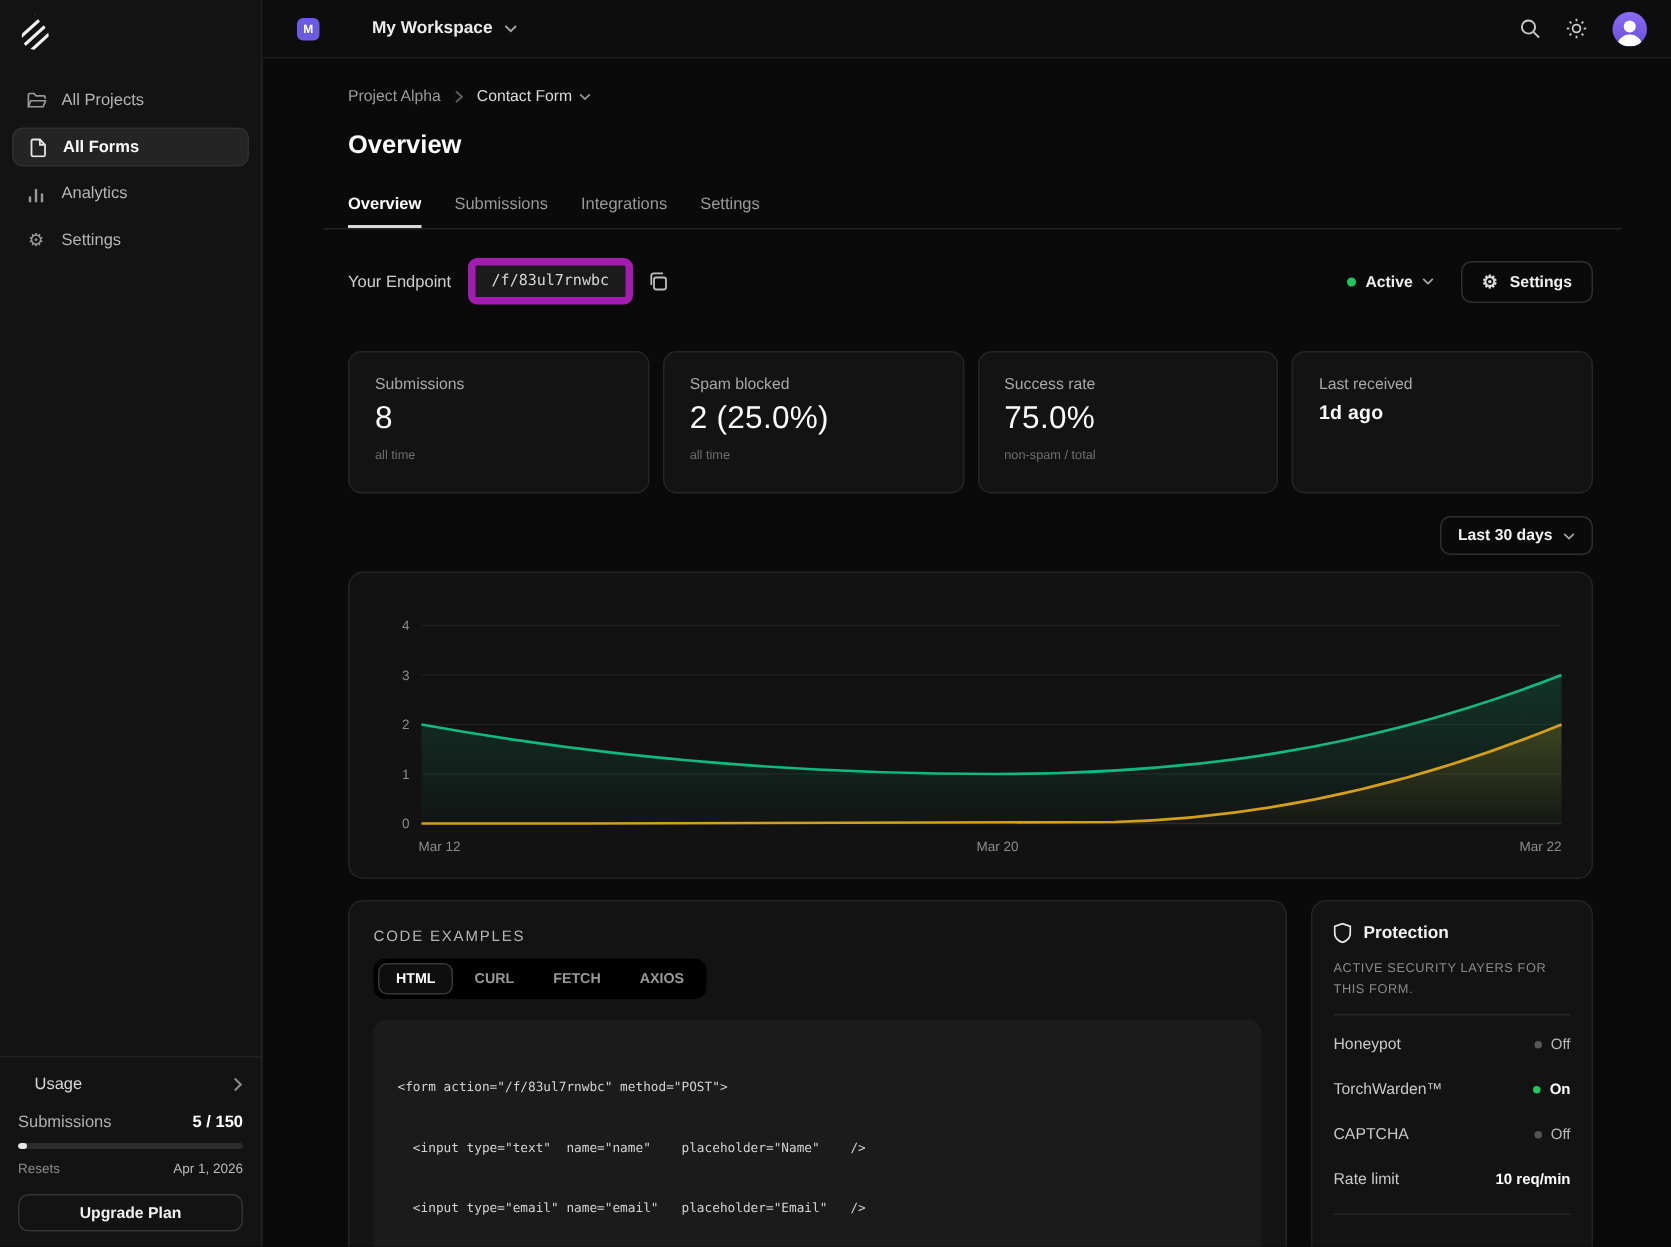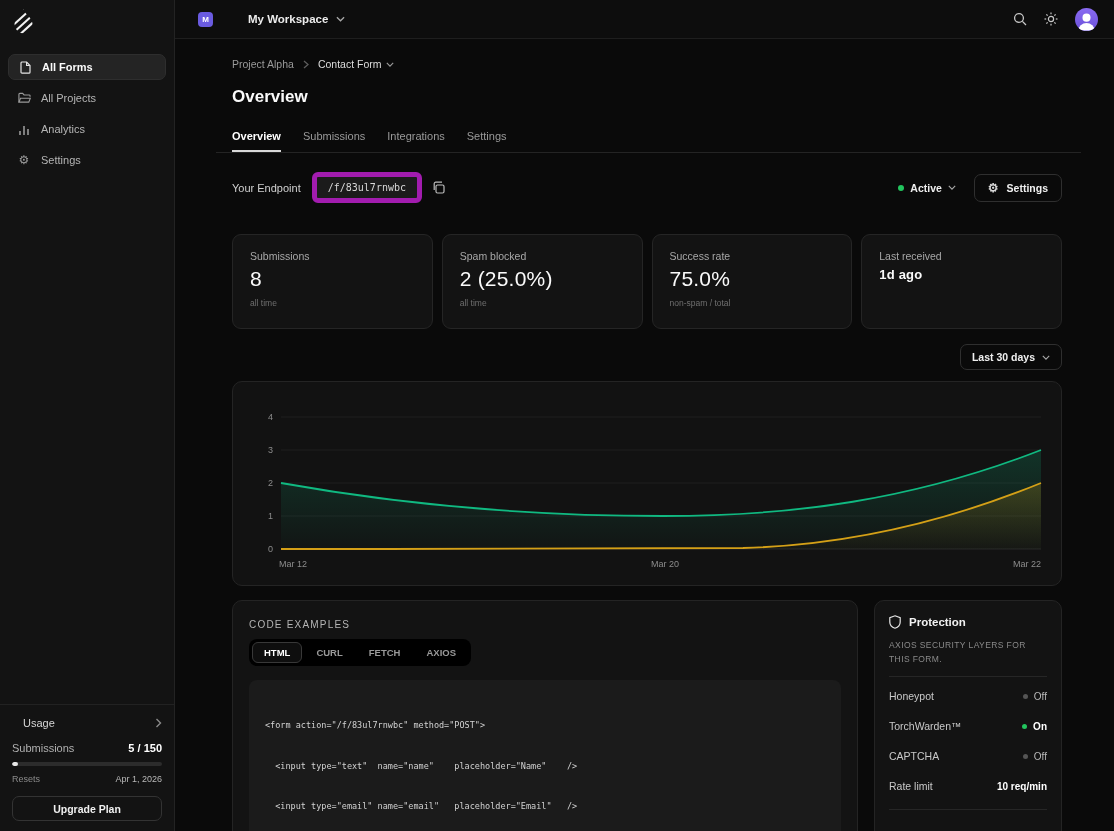--- a/index.html
+++ b/index.html
@@ -174,37 +174,37 @@
         <line x1="-6" y1="14" x2="14" y2="-4"></line>
         <line x1="-3" y1="19" x2="18" y2="0"></line>
         <line x1="0" y1="24" x2="22" y2="4"></line>
         <line x1="3" y1="29" x2="26" y2="8"></line>
         <line x1="6" y1="34" x2="30" y2="12"></line>
       </g>
     </svg>
   </div>
 
   <nav class="nav">
+    <div class="nav-item">
+      <span class="ic">
+        <svg width="13" height="12" viewBox="0 0 14 12" fill="none" stroke="currentColor" stroke-width="1.2">
+          <path d="M1 10.5 V2 a1 1 0 0 1 1-1 h3 l1.5 1.7 H12 a1 1 0 0 1 1 1 v1"></path>
+          <path d="M1 10.5 l1.7-4.3 h10.6 l-1.7 4.3 Z"></path>
+        </svg>
+      </span>
+      <span>All Projects</span>
+    </div>
     <div class="nav-item active">
       <span class="ic">
         <svg width="11" height="13" viewBox="0 0 11 13" fill="none" stroke="currentColor" stroke-width="1.2">
           <path d="M1 1.8 a1 1 0 0 1 1-0.8 h4.6 L10 4.5 v6.7 a1 1 0 0 1 -1 1 H2 a1 1 0 0 1 -1 -1 Z"></path>
           <path d="M6.6 1 v3.5 H10"></path>
         </svg>
       </span>
       <span>All Forms</span>
-    </div>
-    <div class="nav-item">
-      <span class="ic">
-        <svg width="13" height="12" viewBox="0 0 14 12" fill="none" stroke="currentColor" stroke-width="1.2">
-          <path d="M1 10.5 V2 a1 1 0 0 1 1-1 h3 l1.5 1.7 H12 a1 1 0 0 1 1 1 v1"></path>
-          <path d="M1 10.5 l1.7-4.3 h10.6 l-1.7 4.3 Z"></path>
-        </svg>
-      </span>
-      <span>All Projects</span>
     </div>
     <div class="nav-item">
       <span class="ic">
         <svg width="12" height="12" viewBox="0 0 12 12" stroke="currentColor" stroke-width="1.6">
           <line x1="2" y1="12" x2="2" y2="8"></line>
           <line x1="6" y1="12" x2="6" y2="3"></line>
           <line x1="10" y1="12" x2="10" y2="6"></line>
         </svg>
       </span>
       <span>Analytics</span>
@@ -417,21 +417,21 @@
       </div>
     </section>
 
     <section class="prot-card">
       <div class="prot-head">
         <svg width="12" height="14" viewBox="0 0 12 14" fill="none" stroke="#e5e5e5" stroke-width="1.2">
           <path d="M6 0.8 L11.2 2.6 V7 C11.2 10.3 9 12.3 6 13.2 C3 12.3 0.8 10.3 0.8 7 V2.6 Z"></path>
         </svg>
         <span class="prot-title">Protection</span>
       </div>
-      <div class="prot-sub">AXIOS SECURITY LAYERS FOR THIS FORM.</div>
+      <div class="prot-sub">ACTIVE SECURITY LAYERS FOR THIS FORM.</div>
       <div class="prot-divider"></div>
       <div class="prot-rows">
         <div class="prot-row">
           <span class="prot-label">Honeypot</span>
           <span class="prot-val">
             <span class="pdot"></span>
             <span>Off</span>
           </span>
         </div>
         <div class="prot-row">

